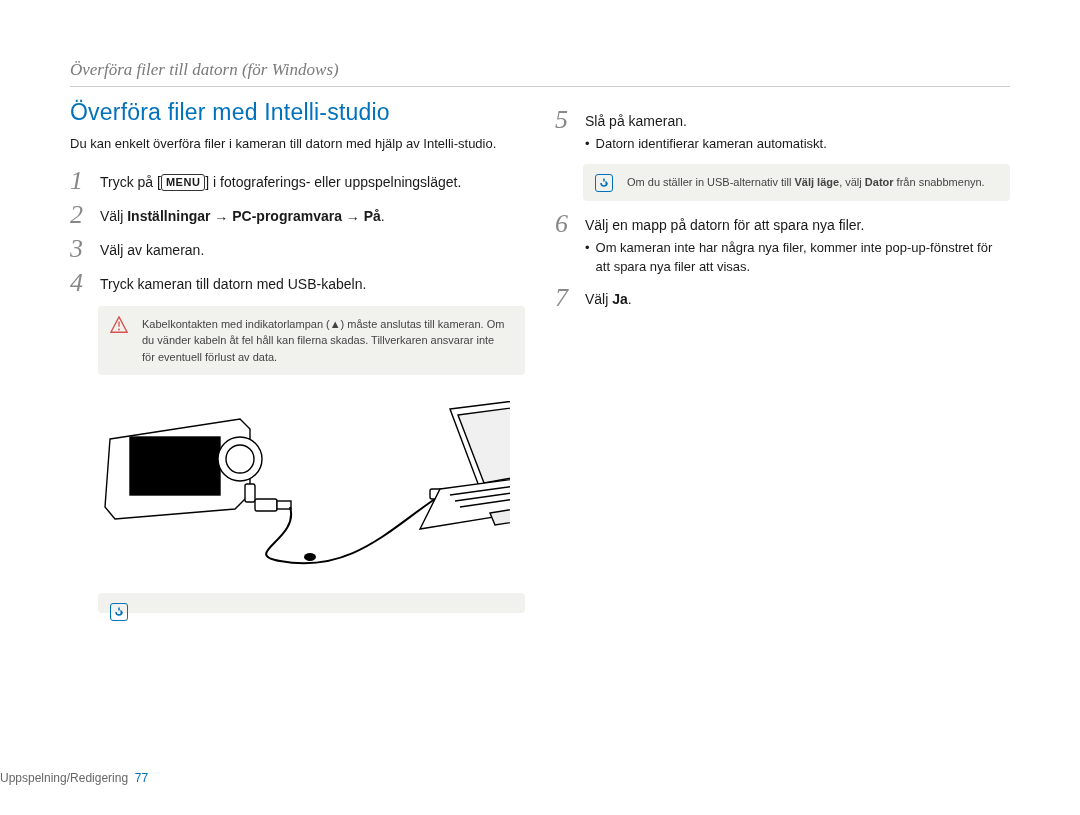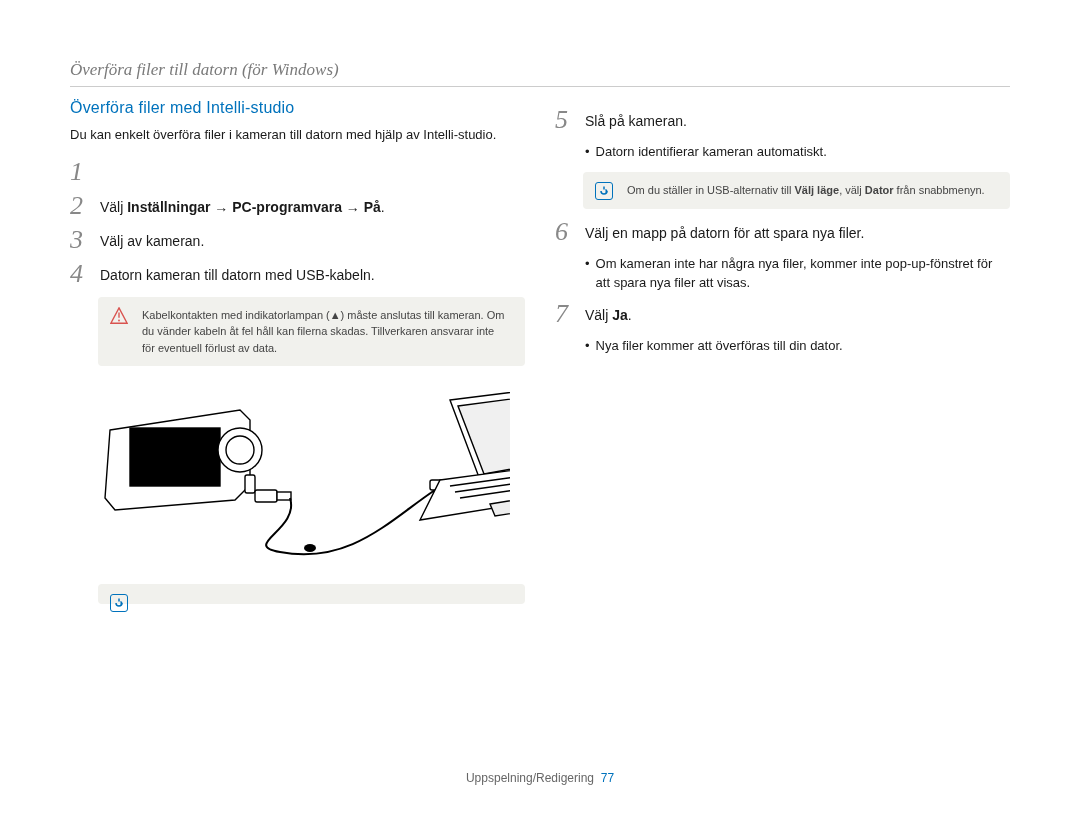--- a/index.html
+++ b/index.html
@@ -24,21 +24,21 @@
     font-family: "Times New Roman", serif;
   }
   .columns {
     display: flex;
     gap: 30px;
   }
   .col { flex: 1; min-width: 0; }
   h1.main-heading {
     color: #0072bc;
     font-weight: 400;
-    font-size: 16px;
+    font-size: 23px;
     margin: 0 0 6px 0;
     letter-spacing: 0.2px;
   }
   .intro {
     font-size: 13px;
     line-height: 1.5;
     margin: 8px 0 14px 0;
   }
   .step {
     display: flex;
@@ -57,21 +57,21 @@
   }
   .step-body {
     font-size: 14px;
     line-height: 1.45;
     padding-top: 4px;
   }
   .step-body .bullet {
     display: flex;
     gap: 6px;
     font-size: 13px;
-    margin-top: 12px;
+    margin-top: 4px;
   }
   .step-body .bullet::before { content: "•"; }
   .menu-box {
     display: inline-block;
     border: 1.5px solid #333;
     border-radius: 3px;
     padding: 0 4px;
     font-weight: bold;
     font-size: 11px;
     letter-spacing: 0.5px;
@@ -109,57 +109,59 @@
   .illustration {
     margin: 14px 0 14px 20px;
     width: 420px;
     height: 190px;
   }
   .illustration svg { width: 100%; height: 100%; }
   .footer {
     position: absolute;
     bottom: 30px;
     left: 0; right: 0;
-    text-align: center;
     font-size: 12px;
     color: #666;
     margin-top: 40px;
   }
   .footer .pg { color: #0072bc; }
 </style>
 </head>
 <body>
 
 <div class="page-header">Överföra filer till datorn (för Windows)</div>
 
 <div class="columns">
 
   <div class="col">
     <h1 class="main-heading">Överföra filer med Intelli-studio</h1>
     <p class="intro">Du kan enkelt överföra filer i kameran till datorn med hjälp av Intelli-studio.</p>
 
     <div class="step">
       <div class="step-num">1</div>
+      <div class="step-body">
+        <span>Tryck på [</span><span class="menu-box">MENU</span><span>] i fotograferings- eller uppspelningsläget.</span>
+      </div>
     </div>
 
     <div class="step">
       <div class="step-num">2</div>
       <div class="step-body">
         <span>Välj </span><span class="bold">Inställningar → PC-programvara → På</span><span>.</span>
       </div>
     </div>
 
     <div class="step">
       <div class="step-num">3</div>
       <div class="step-body">Välj av kameran.</div>
     </div>
 
     <div class="step">
       <div class="step-num">4</div>
-      <div class="step-body">Datorn kameran till datorn med USB-kabeln.</div>
+      <div class="step-body">Tryck kameran till datorn med USB-kabeln.</div>
     </div>
 
     <div class="notice">
       <span class="notice-icon">
         <svg viewBox="0 0 20 20">
             <polygon points="10,1 19,18 1,18" fill="none" stroke="#d9534f" stroke-width="1.5"></polygon>
             <line x1="10" y1="6" x2="10" y2="12" stroke="#d9534f" stroke-width="1.5"></line>
             <circle cx="10" cy="15" r="1" fill="#d9534f"></circle>
           </svg>
       </span>
@@ -249,23 +251,20 @@
         <div class="bullet">
             <span>Om kameran inte har några nya filer, kommer inte pop-up-fönstret för att spara nya filer att visas.</span>
           </div>
       </div>
     </div>
 
     <div class="step">
       <div class="step-num">7</div>
       <div class="step-body">
         <span>Välj </span><span class="bold">Ja</span><span>.</span>
-        <div class="bullet">
-            <span>Nya filer kommer att överföras till din dator.</span>
-          </div>
       </div>
     </div>
 
 
   </div>
 </div>
 
 <div class="footer">
   <span>Uppspelning/Redigering</span>&nbsp;
   <span class="pg">77</span>

